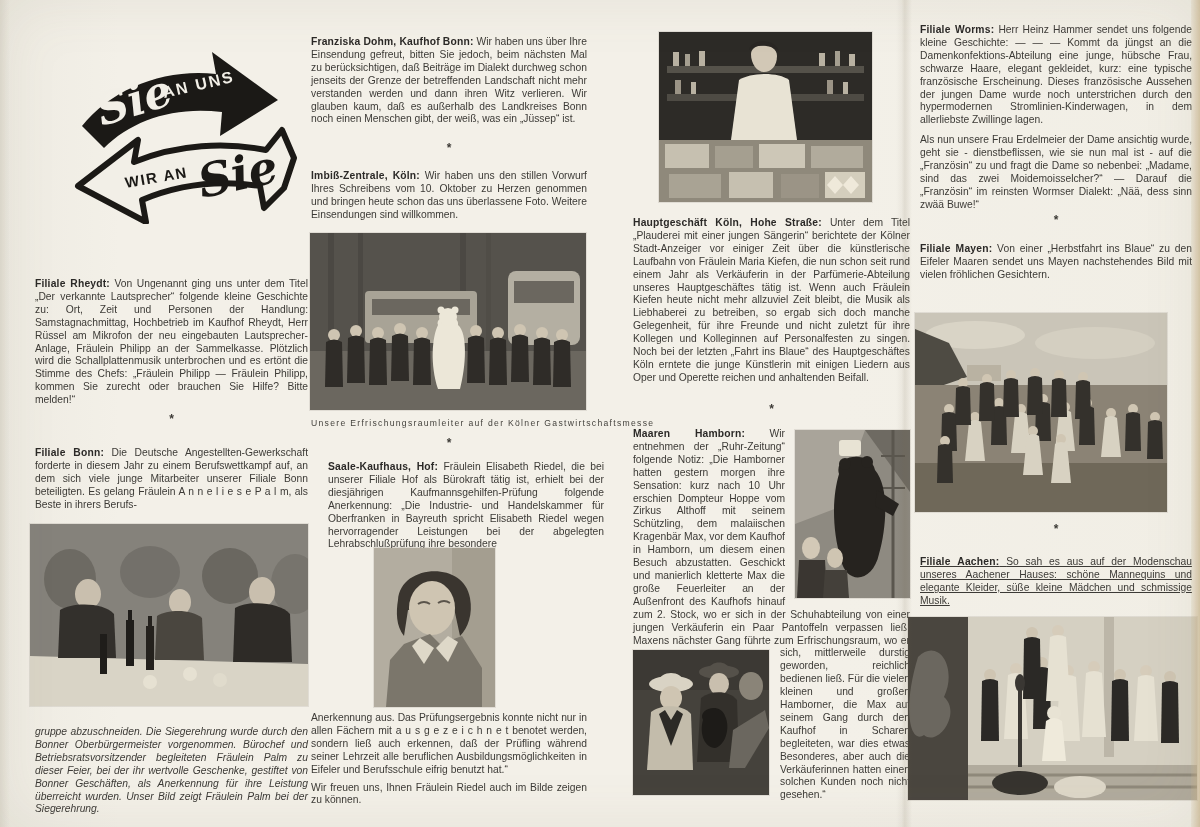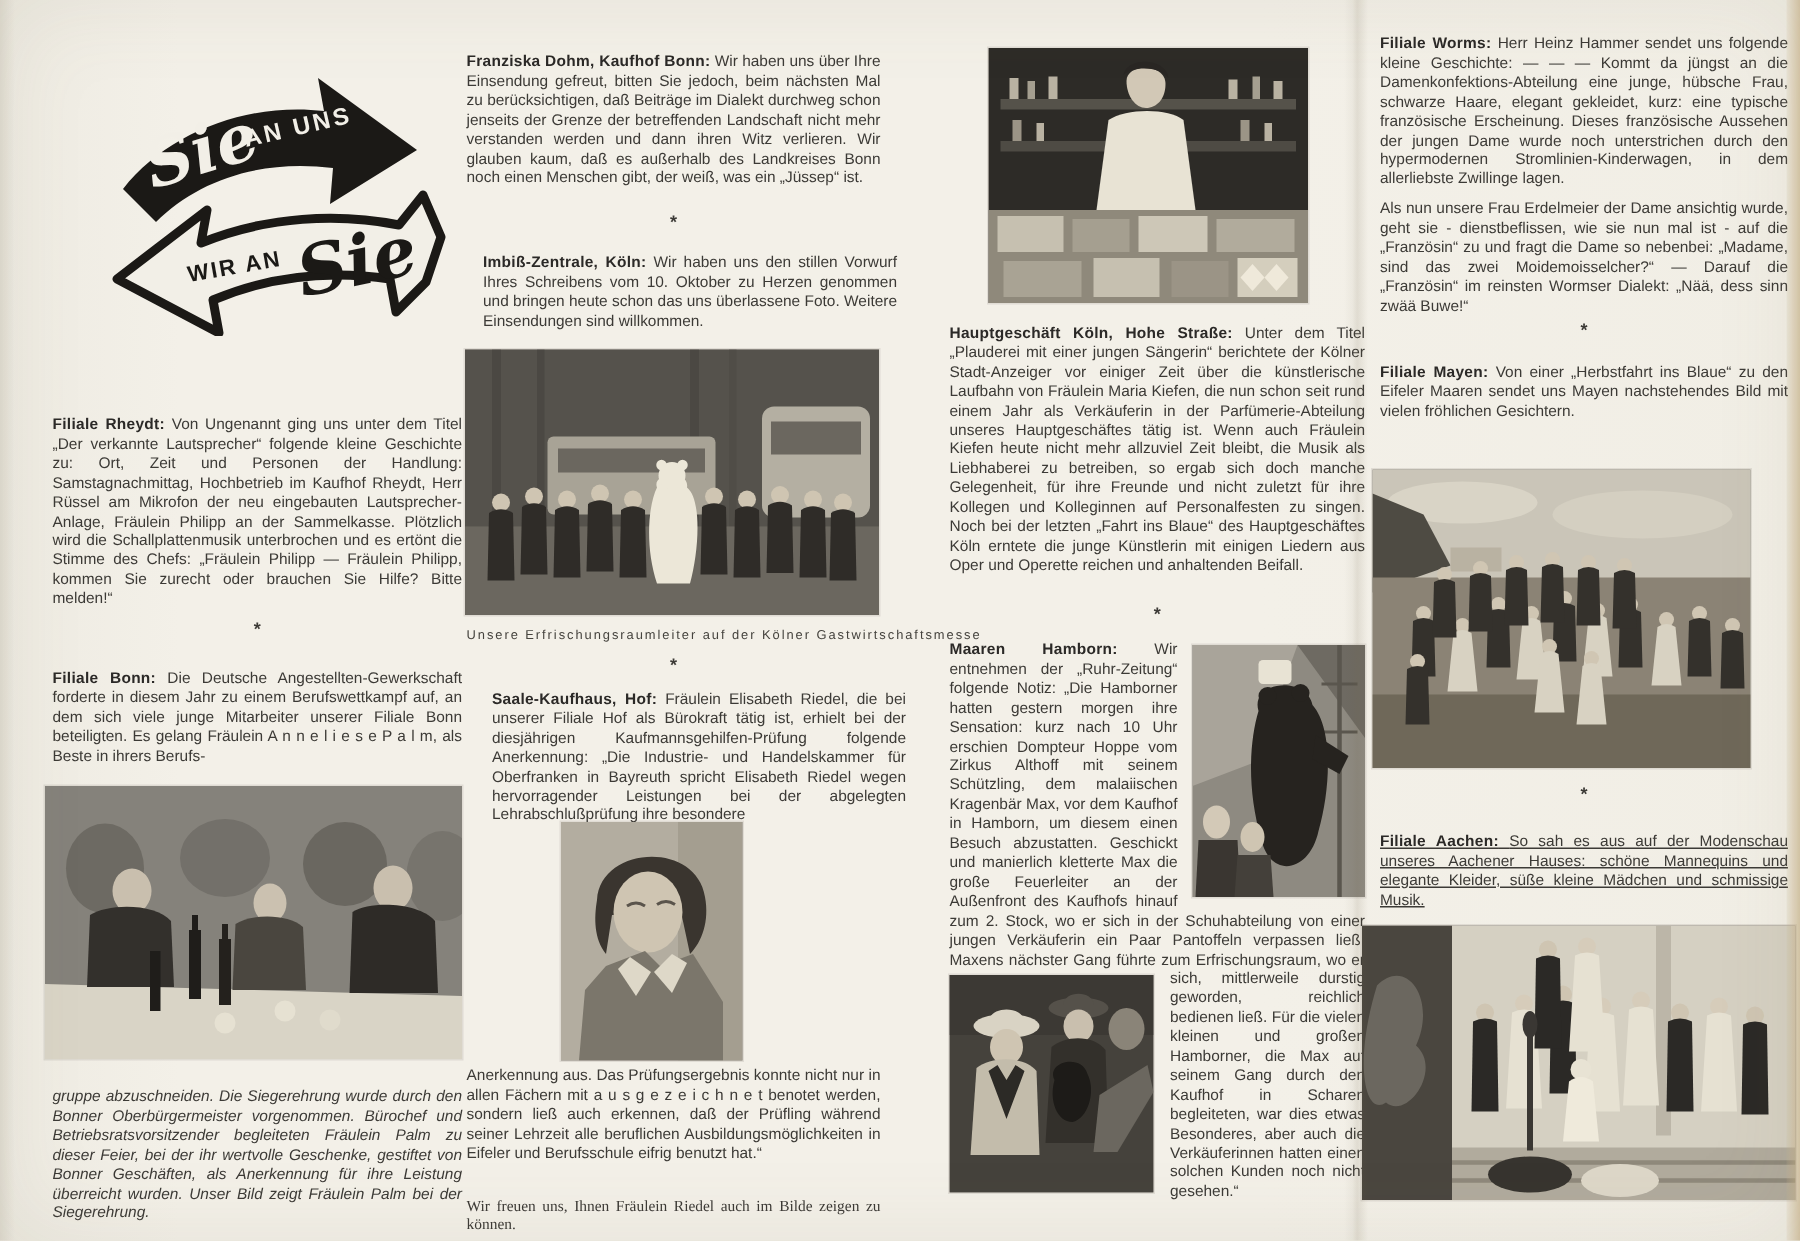--- a/index.html
+++ b/index.html
@@ -99,21 +99,21 @@
     <p>gruppe abzuschneiden. Die Siegerehrung wurde durch den Bonner Oberbürgermeister vorgenommen. Bürochef und Betriebsratsvorsitzender begleiteten Fräulein Palm zu dieser Feier, bei der ihr wertvolle Geschenke, gestiftet von Bonner Geschäften, als Anerkennung für ihre Leistung überreicht wurden. Unser Bild zeigt Fräulein Palm bei der Siegerehrung.</p>
   </div>
 
   <div class="para" style="left:311px;top:36px;width:276px;">
     <p><span class="lead">Franziska Dohm, Kaufhof Bonn:</span>
        <span>Wir haben uns über Ihre Einsendung gefreut, bitten Sie jedoch, beim nächsten Mal zu berücksichtigen, daß Beiträge im Dialekt durchweg schon jenseits der Grenze der betreffenden Landschaft nicht mehr verstanden werden und dann ihren Witz verlieren. Wir glauben kaum, daß es außerhalb des Landkreises Bonn noch einen Menschen gibt, der weiß, was ein „Jüssep“ ist.</span></p>
   </div>
 
   <div class="sep" style="left:311px;top:141px;width:276px;">*</div>
 
-  <div class="para" style="left:311px;top:170px;width:276px;margin-left:11px;">
+  <div class="para" style="left:311px;top:170px;width:276px;">
     <p><span class="lead">Imbiß-Zentrale, Köln:</span>
        <span>Wir haben uns den stillen Vorwurf Ihres Schreibens vom 10. Oktober zu Herzen genommen und bringen heute schon das uns überlassene Foto. Weitere Einsendungen sind willkommen.</span></p>
   </div>
 
   <div class="photo" style="left:310px;top:233px;width:276px;height:177px;">
     <svg viewBox="0 0 276 177" preserveAspectRatio="none">
       <defs>
           <g id="pe">
             <circle cx="0" cy="0" r="6" fill="#cfc5b2"></circle>
             <path d="M-8,7 Q0,2 8,7 L9,52 L-9,52 Z" fill="#2f2c28"></path>
@@ -164,21 +164,21 @@
       <ellipse cx="58" cy="60" rx="23" ry="27" fill="#cfc5b2"></ellipse>
       <path d="M44,56 Q50,52 56,56 M64,55 Q70,51 76,55" stroke="#5a544b" stroke-width="2" fill="none"></path>
       <path d="M30,96 L56,86 L66,96 L88,88 L108,120 L108,159 L12,159 L16,112 Z" fill="#7b766b"></path>
       <path d="M46,90 L60,100 L50,116 L38,98 Z" fill="#ded8c8"></path>
       <path d="M74,88 L62,100 L74,114 L84,94 Z" fill="#ded8c8"></path>
     </svg>
   </div>
 
   <div class="para" style="left:311px;top:712px;width:276px;">
     <p>Anerkennung aus. Das Prüfungsergebnis konnte nicht nur in allen Fächern mit a u s g e z e i c h n e t benotet werden, sondern ließ auch erkennen, daß der Prüfling während seiner Lehrzeit alle beruflichen Ausbildungsmöglichkeiten in Eifeler und Berufsschule eifrig benutzt hat.“</p>
-    <p style="margin-top:22px;font-family:Liberation Serif, serif;">Wir freuen uns, Ihnen Fräulein Riedel auch im Bilde zeigen zu können.</p>
+    <p style="margin-top:5px;">Wir freuen uns, Ihnen Fräulein Riedel auch im Bilde zeigen zu können.</p>
   </div>
 
   <div class="photo" style="left:659px;top:32px;width:213px;height:170px;">
     <svg viewBox="0 0 213 170" preserveAspectRatio="none">
       <rect width="213" height="170" fill="#2d2b27"></rect>
       <rect x="8" y="34" width="197" height="7" fill="#55524a"></rect>
       <rect x="8" y="62" width="197" height="7" fill="#4e4b44"></rect>
       <rect x="14" y="20" width="6" height="14" fill="#b9b2a2"></rect>
         <rect x="26" y="22" width="5" height="12" fill="#a59f90"></rect>
       <rect x="40" y="19" width="6" height="15" fill="#b9b2a2"></rect>

